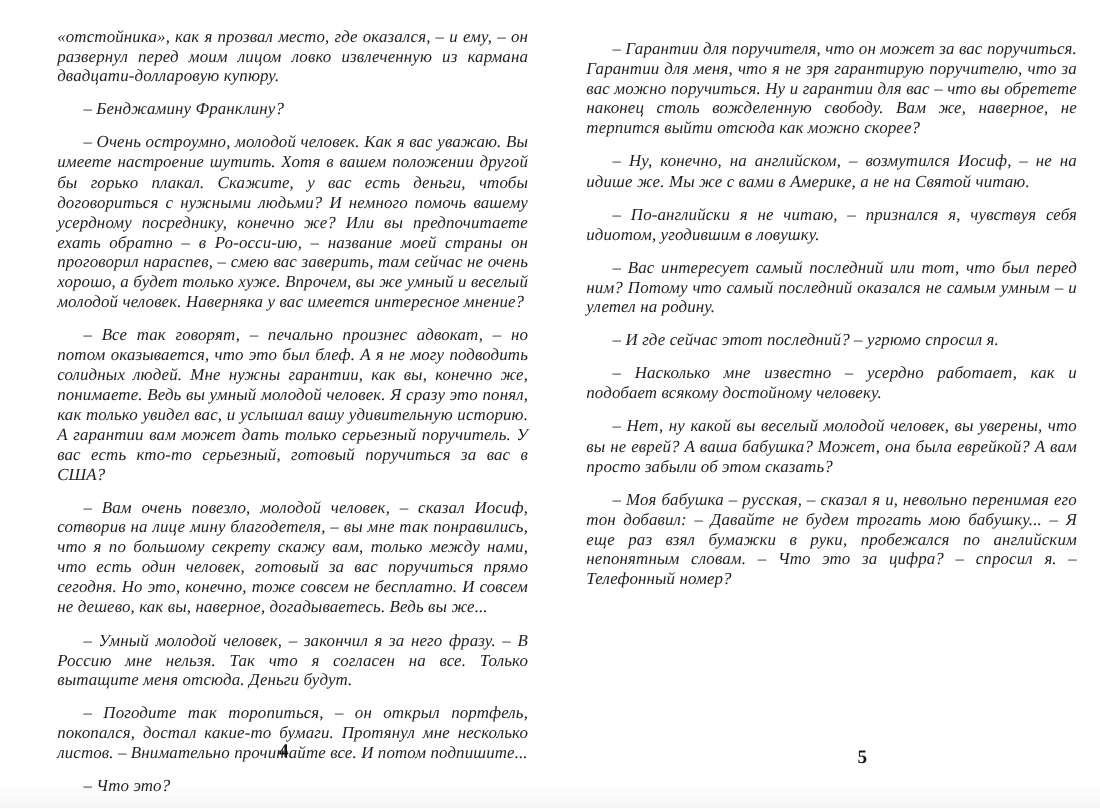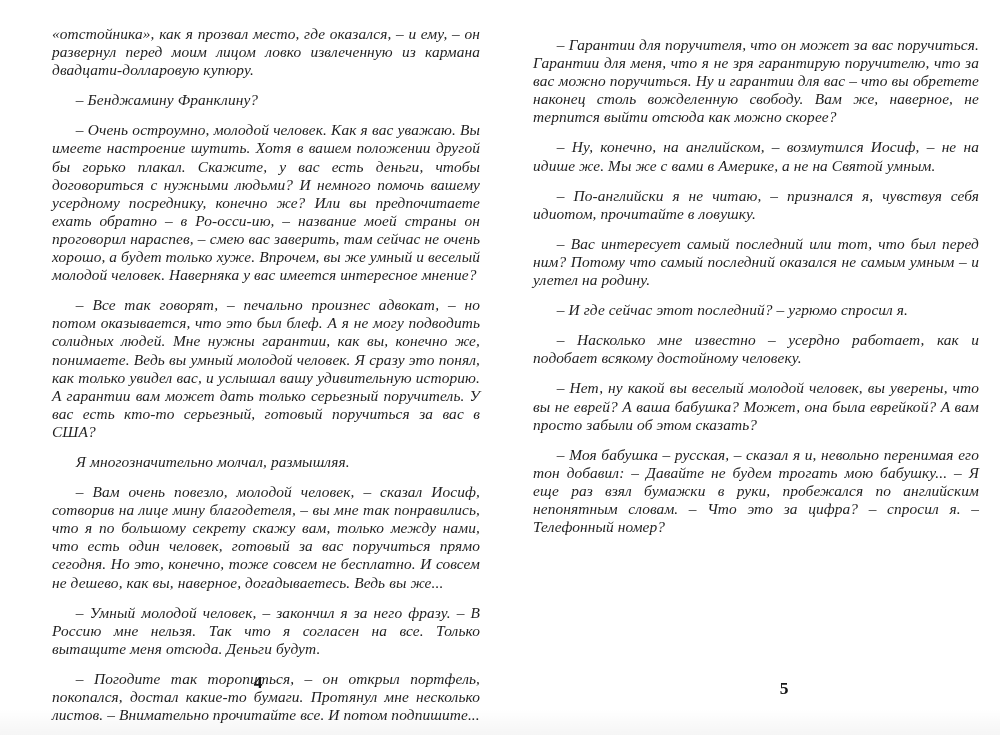--- a/index.html
+++ b/index.html
@@ -75,32 +75,31 @@
 </head>
 <body>
 
 <div class="spread">
 
   <div class="text-block left">
     <p class="para no-indent">«отстойника», как я прозвал место, где оказался, – и ему, – он развернул перед моим лицом ловко извлеченную из кармана двадцати-долларовую купюру.</p>
     <p class="para">– Бенджамину Франклину?</p>
     <p class="para">– Очень остроумно, молодой человек. Как я вас уважаю. Вы имеете настроение шутить. Хотя в вашем положении другой бы горько плакал. Скажите, у вас есть деньги, чтобы договориться с нужными людьми? И немного помочь вашему усердному посреднику, конечно же? Или вы предпочитаете ехать обратно – в Ро-осси-ию, – название моей страны он проговорил нараспев, – смею вас заверить, там сейчас не очень хорошо, а будет только хуже. Впрочем, вы же умный и веселый молодой человек. Наверняка у вас имеется интересное мнение?</p>
     <p class="para">– Все так говорят, – печально произнес адвокат, – но потом оказывается, что это был блеф. А я не могу подводить солидных людей. Мне нужны гарантии, как вы, конечно же, понимаете. Ведь вы умный молодой человек. Я сразу это понял, как только увидел вас, и услышал вашу удивительную историю. А гарантии вам может дать только серьезный поручитель. У вас есть кто-то серьезный, готовый поручиться за вас в США?</p>
-    <p class="para">Я многозначительно молчал, размышляя.</p>
     <p class="para">– Вам очень повезло, молодой человек, – сказал Иосиф, сотворив на лице мину благодетеля, – вы мне так понравились, что я по большому секрету скажу вам, только между нами, что есть один человек, готовый за вас поручиться прямо сегодня. Но это, конечно, тоже совсем не бесплатно. И совсем не дешево, как вы, наверное, догадываетесь. Ведь вы же...</p>
     <p class="para">– Умный молодой человек, – закончил я за него фразу. – В Россию мне нельзя. Так что я согласен на все. Только вытащите меня отсюда. Деньги будут.</p>
     <p class="para">– Погодите так торопиться, – он открыл портфель, покопался, достал какие-то бумаги. Протянул мне несколько листов. – Внимательно прочитайте все. И потом подпишите...</p>
     <p class="para">– Что это?</p>
   </div>
   <div class="page-number left">4</div>
 
   <div class="text-block right">
     <p class="para">– Гарантии для поручителя, что он может за вас поручиться. Гарантии для меня, что я не зря гарантирую поручителю, что за вас можно поручиться. Ну и гарантии для вас – что вы обретете наконец столь вожделенную свободу. Вам же, наверное, не терпится выйти отсюда как можно скорее?</p>
-    <p class="para">– Ну, конечно, на английском, – возмутился Иосиф, – не на идише же. Мы же с вами в Америке, а не на Святой умным.</p>
-    <p class="para">– По-английски я не читаю, – признался я, чувствуя себя идиотом, прочитайте в ловушку.</p>
+    <p class="para">– Ну, конечно, на английском, – возмутился Иосиф, – не на идише же. Мы же с вами в Америке, а не на Святой читаю.</p>
+    <p class="para">– По-английски я не читаю, – признался я, чувствуя себя идиотом, угодившим в ловушку.</p>
     <p class="para">– Вас интересует самый последний или тот, что был перед ним? Потому что самый последний оказался не самым умным – и улетел на родину.</p>
     <p class="para">– И где сейчас этот последний? – угрюмо спросил я.</p>
     <p class="para">– Насколько мне известно – усердно работает, как и подобает всякому достойному человеку.</p>
     <p class="para">– Нет, ну какой вы веселый молодой человек, вы уверены, что вы не еврей? А ваша бабушка? Может, она была еврейкой? А вам просто забыли об этом сказать?</p>
     <p class="para">– Моя бабушка – русская, – сказал я и, невольно перенимая его тон добавил: – Давайте не будем трогать мою бабушку... – Я еще раз взял бумажки в руки, пробежался по английским непонятным словам. – Что это за цифра? – спросил я. – Телефонный номер?</p>
   </div>
   <div class="page-number right">5</div>
 
 </div>
 

